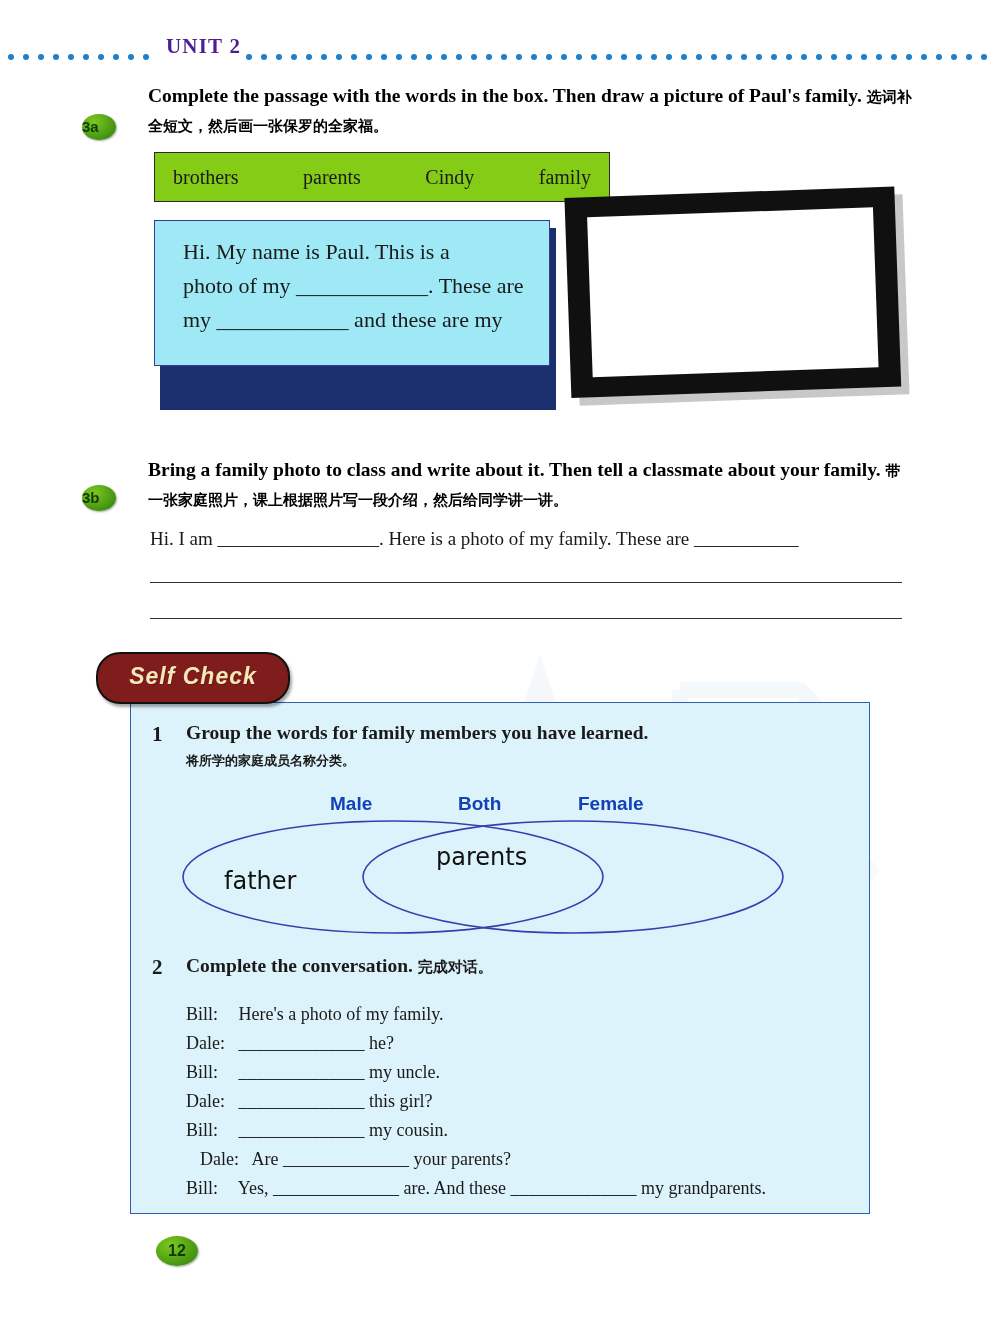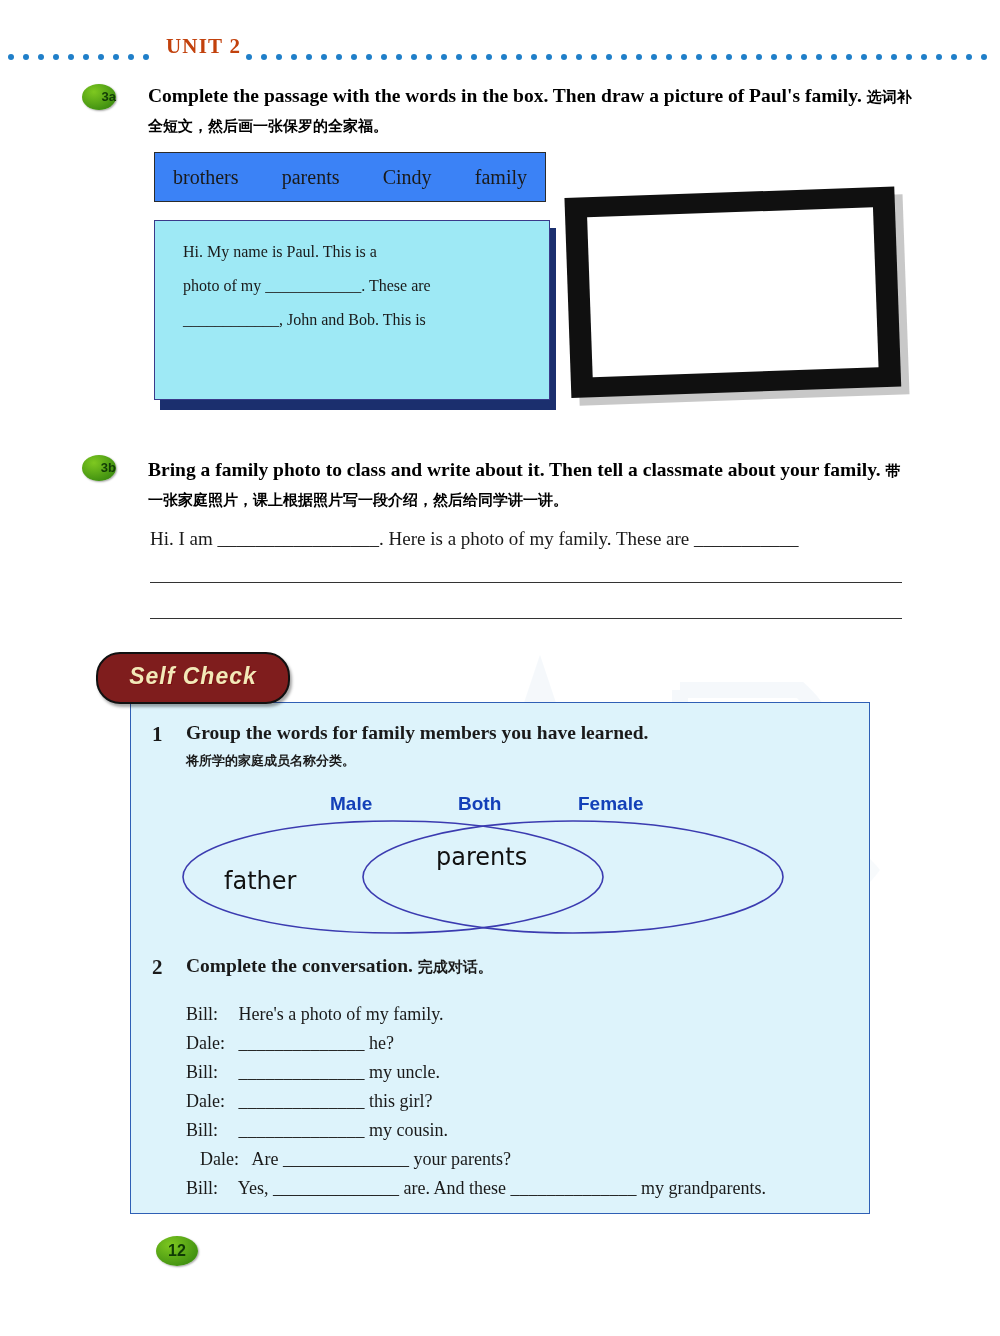--- a/index.html
+++ b/index.html
@@ -50,37 +50,38 @@
     height: 6px;
   }
   .unit-label {
     position: absolute;
     left: 166px;
     top: 0px;
     font-family: "Liberation Serif", serif;
     font-weight: bold;
     font-size: 21px;
     letter-spacing: 1.2px;
-    color: #c2410c;
+    color: #4c1d95;
   }
 
   
   .ex-badge {
     position: absolute;
     width: 34px;
     height: 26px;
     border-radius: 50%;
     background: radial-gradient(ellipse at 35% 30%, #7ec820 0%, #3f8f10 75%, #2c6a08 100%);
     color: #123c06;
     font-family: "Liberation Sans", sans-serif;
     font-weight: bold;
-    font-size: 13px;
-    text-align: right;
+    font-size: 15px;
+    text-align: left;
     line-height: 26px;
     box-shadow: 1px 1px 2px rgba(0,0,0,0.35);
+    margin-top: 30px;
   }
 
   .instr {
     position: absolute;
     font-family: "Liberation Serif", serif;
     font-weight: bold;
     font-size: 19.5px;
     line-height: 27px;
     color: #000;
   }
@@ -88,24 +89,24 @@
     font-family: "DejaVu Sans", sans-serif;
     font-weight: bold;
     font-size: 15px;
   }
 
   
   .word-box {
     position: absolute;
     left: 154px;
     top: 152px;
-    width: 392px;
+    width: 456px;
     height: 50px;
     border: 1.6px solid #2b2b2b;
-    background: #3b82f6;
+    background: #84cc16;
     box-sizing: border-box;
   }
   .word-box-inner {
     display: flex;
     justify-content: space-between;
     align-items: center;
     height: 100%;
     padding: 0 18px;
     font-size: 20px;
     font-family: "Liberation Serif", serif;
@@ -118,26 +119,26 @@
     top: 228px;
     width: 396px;
     height: 182px;
     background: #1b2f6e;
   }
   .passage-box {
     position: absolute;
     left: 154px;
     top: 220px;
     width: 396px;
-    height: 180px;
+    height: 146px;
     background: #9ee9f5;
     border: 1.5px solid #3a3a8a;
     box-sizing: border-box;
     padding: 14px 18px 0 28px;
-    font-size: 16px;
+    font-size: 22px;
     line-height: 34px;
   }
 
   
   .frame-wrap {
     position: absolute;
     left: 560px;
     top: 180px;
     width: 360px;
     height: 235px;
@@ -364,21 +365,21 @@
     <span>parents</span>
     <span>Cindy</span>
     <span>family</span>
   </div>
 </div>
 
 <div class="passage-shadow"></div>
 <div class="passage-box">
   <div>Hi. My name is Paul. This is a</div>
   <div>photo of my ____________. These are</div>
-  <div>____________, John and Bob. This is</div>
+  <div>my ____________ and these are my</div>
 </div>
 
 <div class="frame-wrap">
   <svg width="360" height="235" viewBox="0 0 360 235">
     <g transform="rotate(-2 180 117)">
       <rect x="16" y="20" width="330" height="200" fill="#9a9a9a" opacity="0.55"></rect>
       <rect x="8" y="12" width="330" height="200" fill="#101010"></rect>
       <rect x="30" y="32" width="286" height="160" fill="#ffffff"></rect>
     </g>
   </svg>

